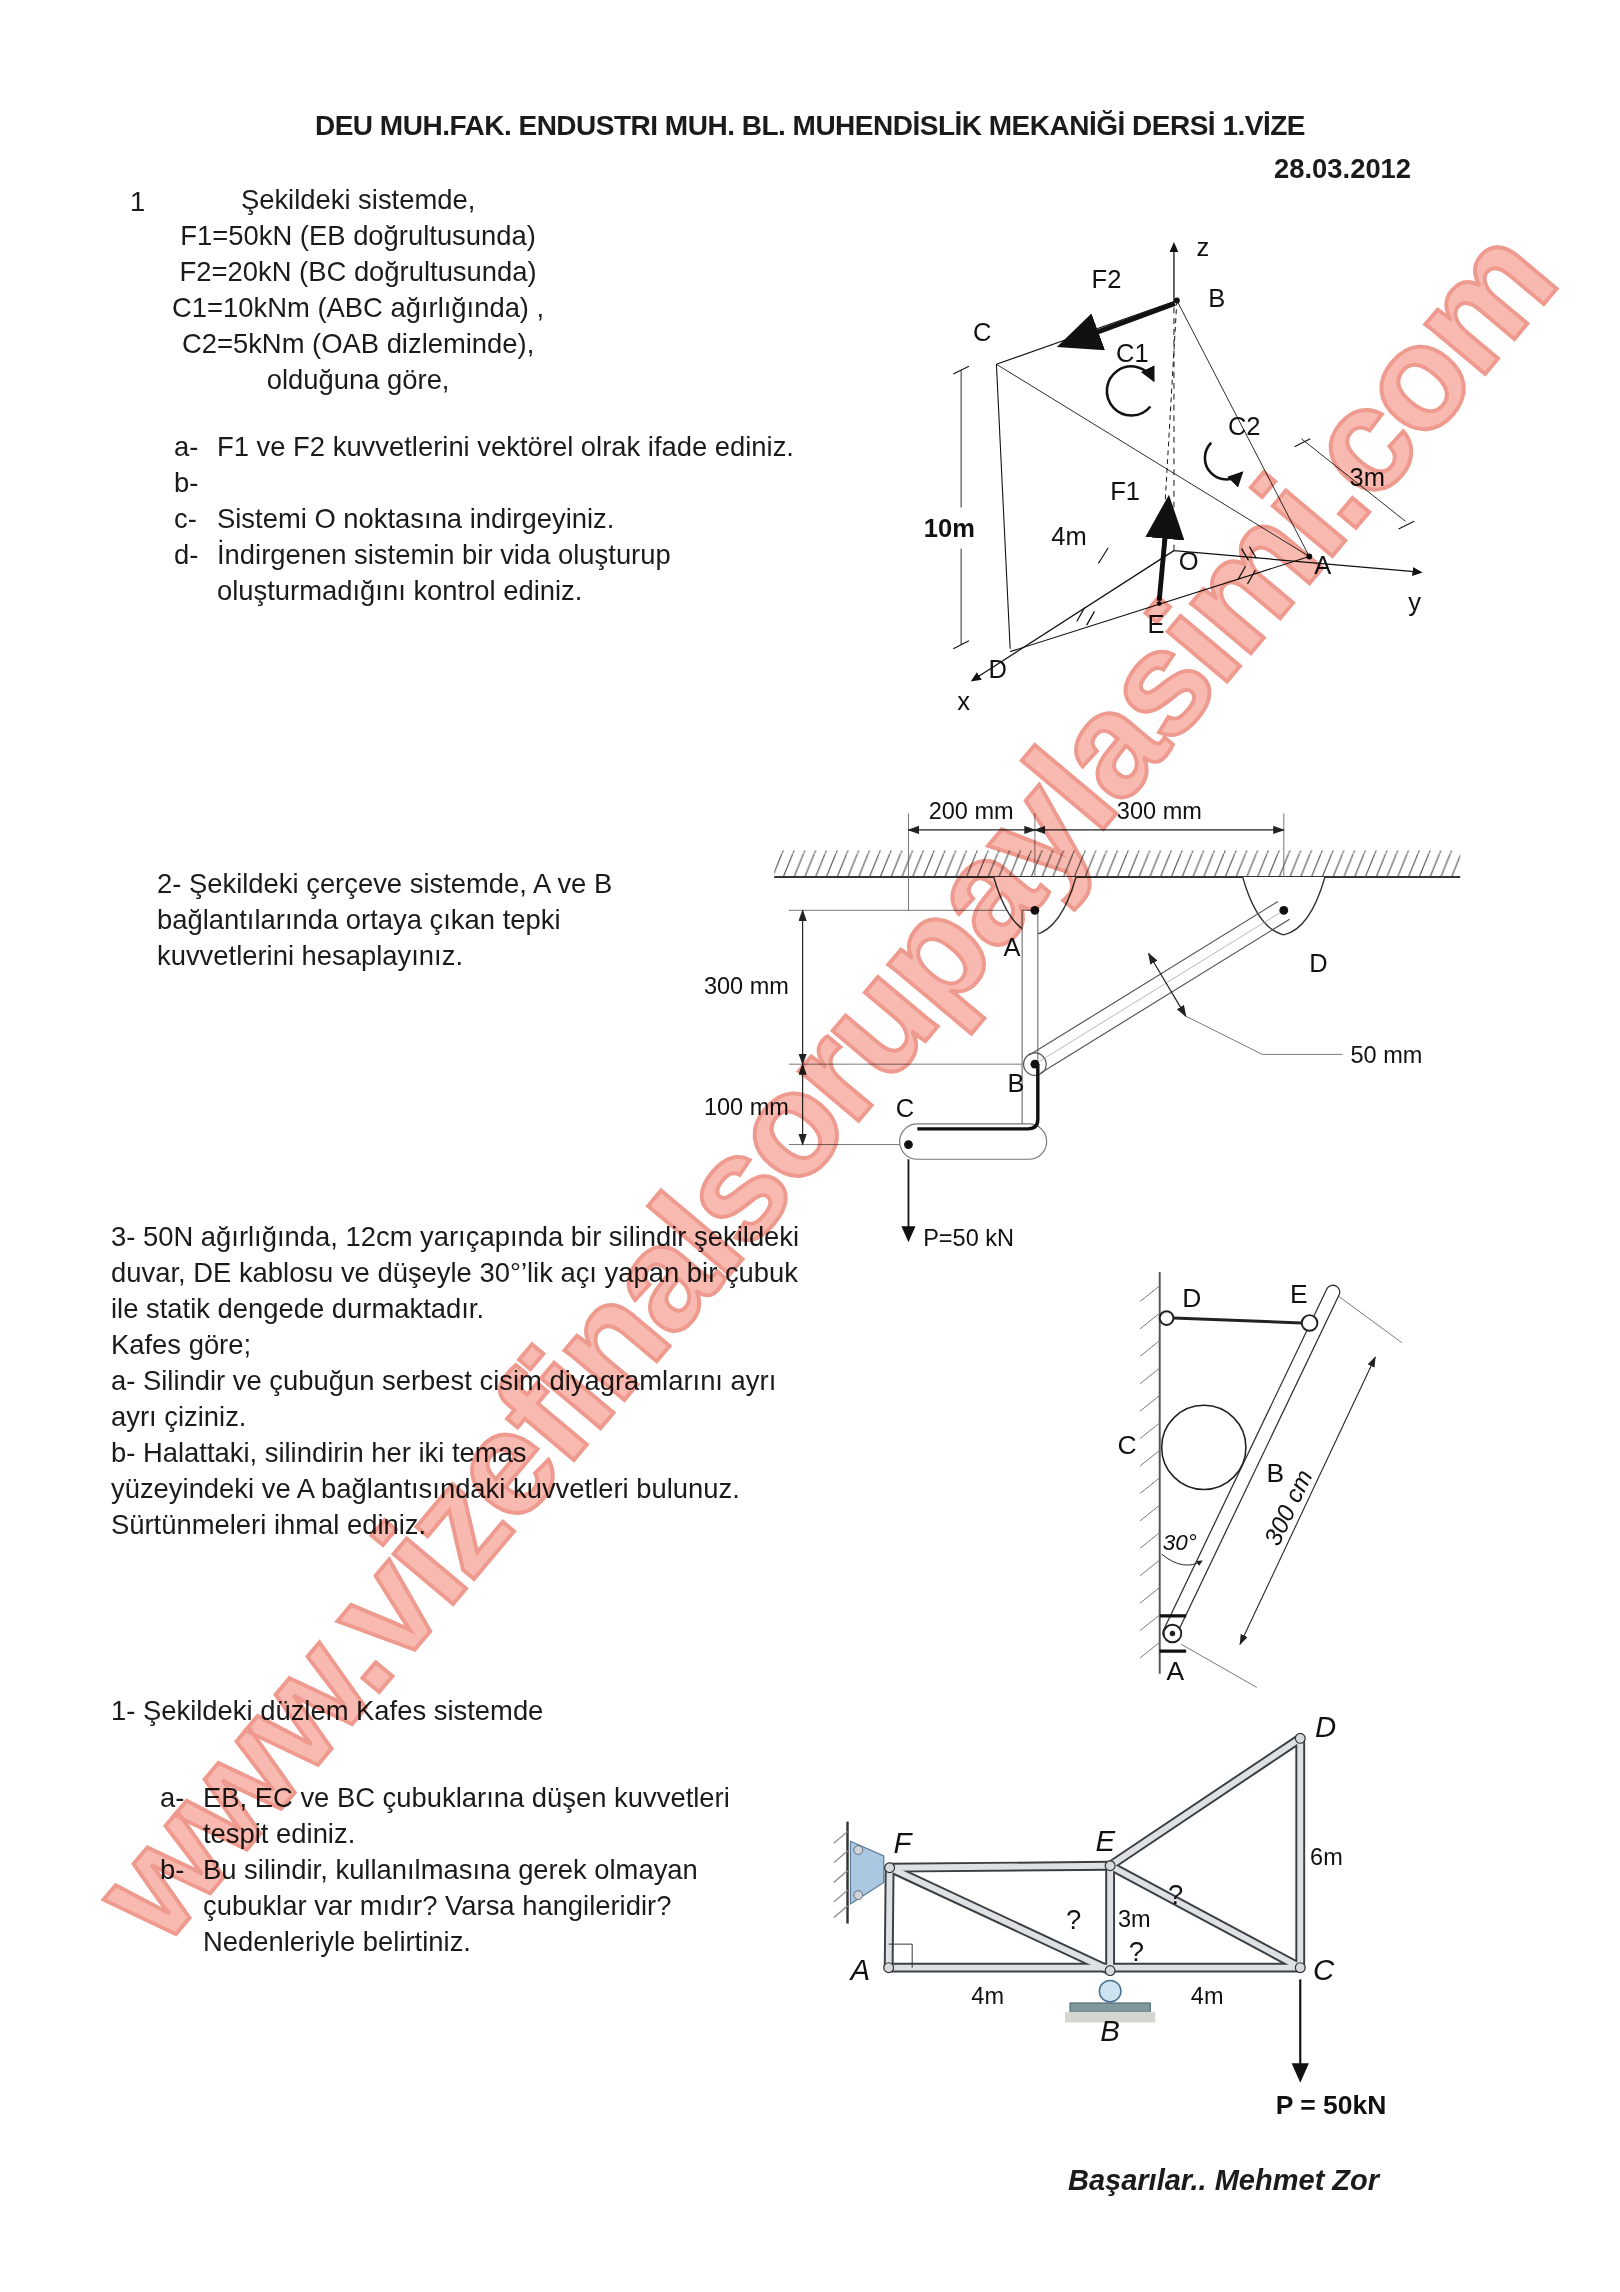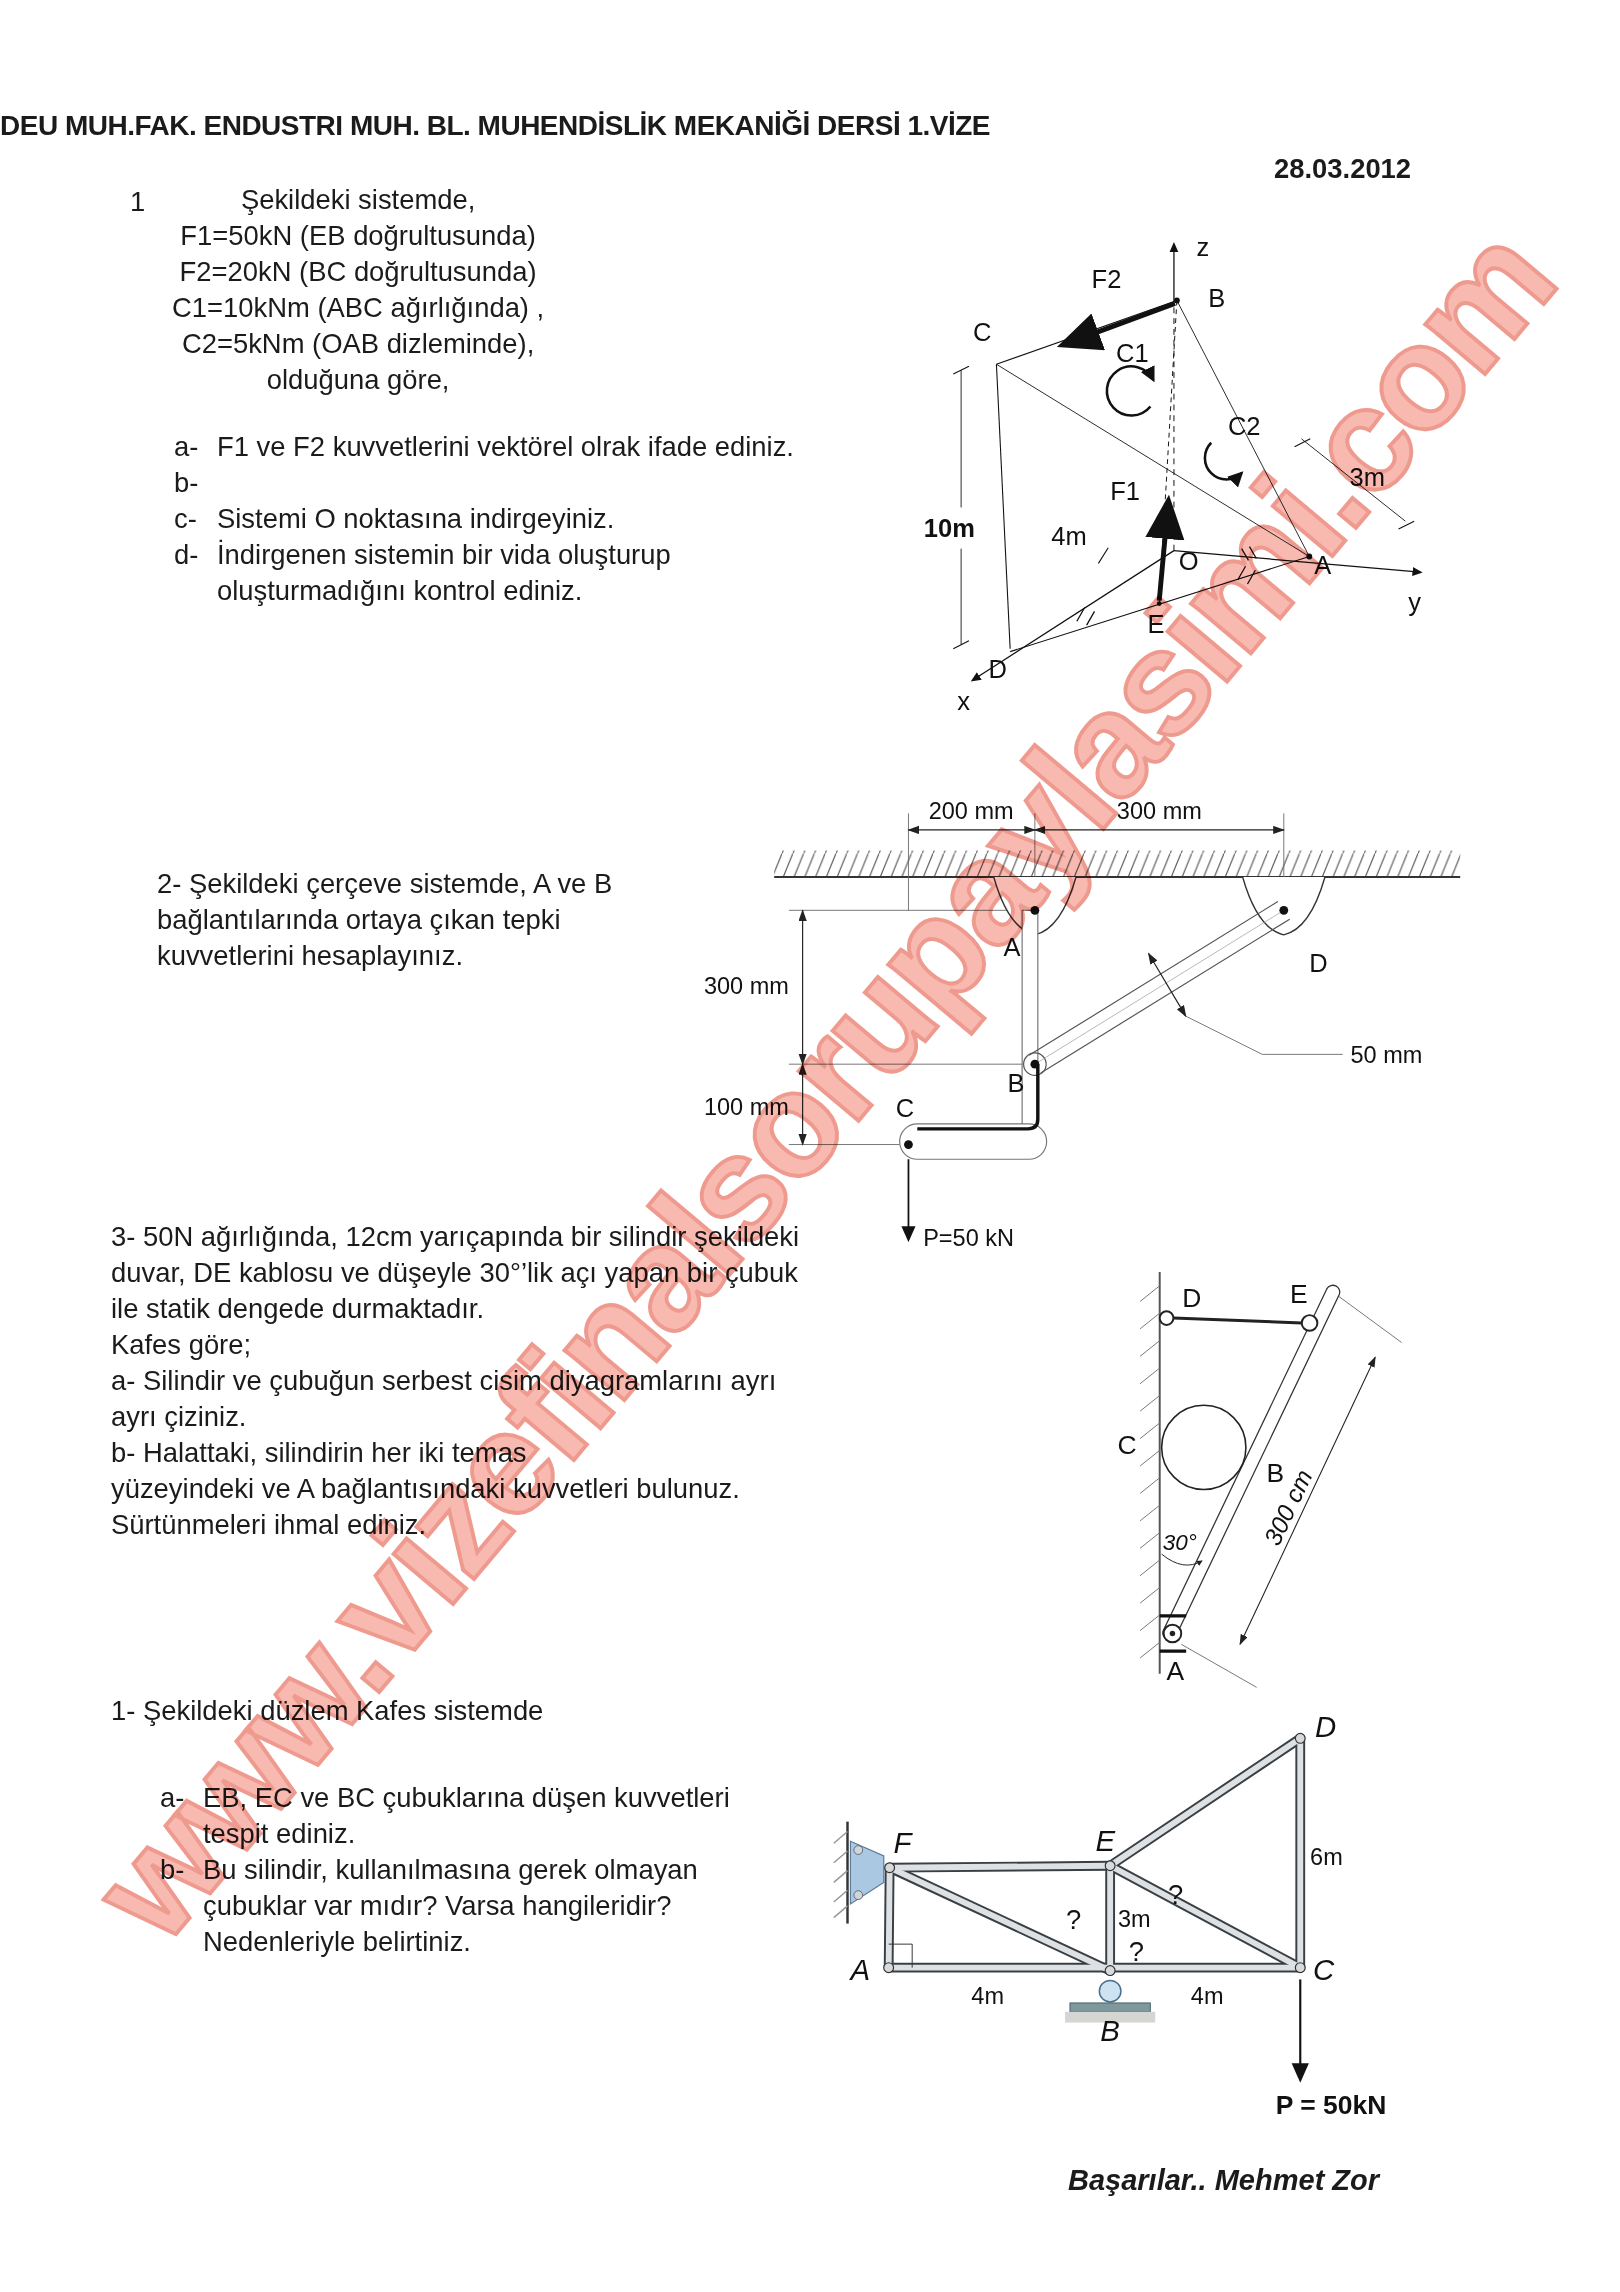--- a/index.html
+++ b/index.html
@@ -1,19 +1,19 @@
 <!DOCTYPE html>
 <html><head>
 <meta charset="utf-8">
 <style>
   html,body{margin:0;padding:0;background:#e8e8e8;}
   #page{position:relative;width:1620px;height:2293px;background:#ffffff;overflow:hidden;
         font-family:"Liberation Sans",sans-serif;color:#1b1b1b;}
   .abs{position:absolute;}
-  #title{left:0;top:110px;width:1620px;font-size:28px;font-weight:bold;letter-spacing:-0.5px;}
+  #title{left:0;top:110px;width:1620px;text-align:center;font-size:28px;font-weight:bold;letter-spacing:-0.5px;}
   #date{left:1274px;top:153px;font-size:27.4px;font-weight:bold;}
   .qtext{font-size:27.4px;line-height:36px;white-space:nowrap;}
   #q1num{left:130px;top:184px;font-size:27.4px;}
   #q1intro{left:172px;top:182px;line-height:36px;text-align:center;}
   #q1items{left:174px;top:429px;line-height:36px;}
   #q4items{left:160px;top:1780px;line-height:36px;}
   .itemrow{position:relative;}
   .itemlabel{display:inline-block;width:43px;}
   .itemcont{display:inline-block;vertical-align:top;}
   #q2{left:157px;top:866px;}

